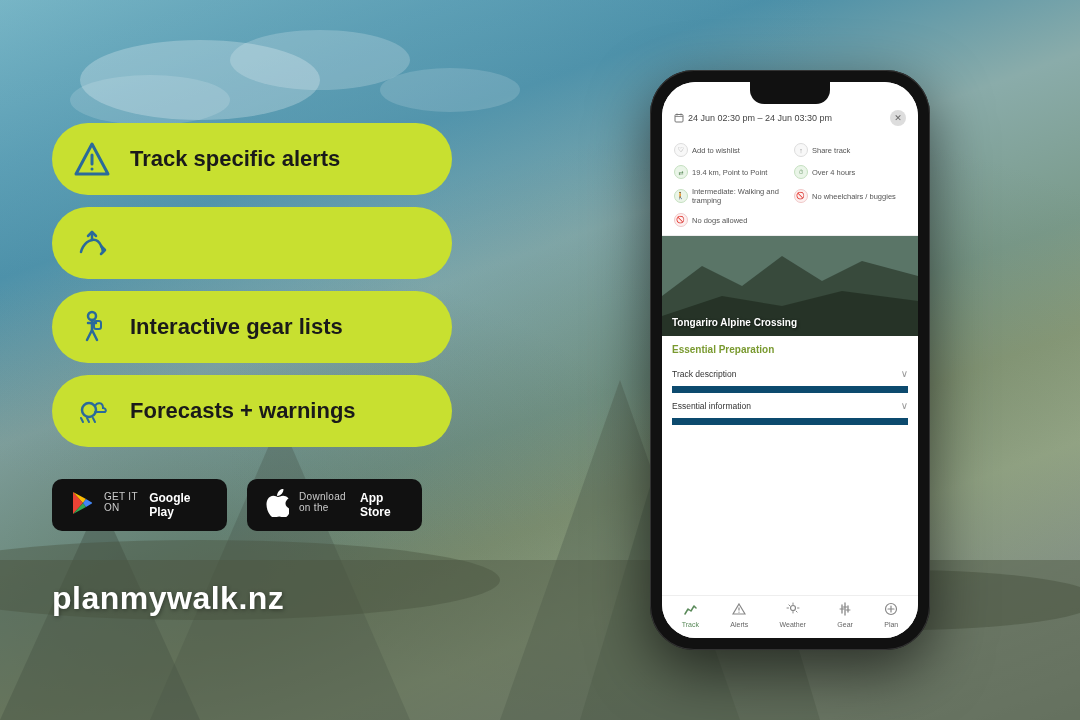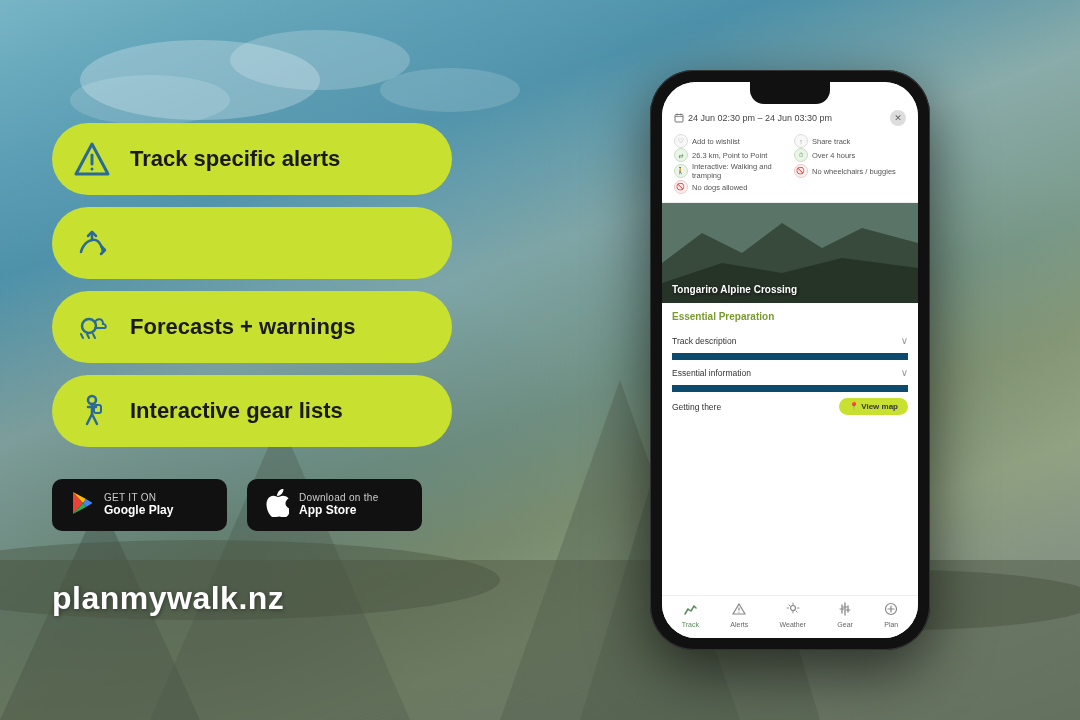--- a/index.html
+++ b/index.html
@@ -113,21 +113,21 @@
       width: 175px;
     }
 
     .store-btn-icon {
       font-size: 28px;
       line-height: 1;
     }
 
     .store-btn-text {
       display: flex;
-      flex-direction: column;
+      flex-direction: row;
     }
 
     .store-btn-small {
       font-size: 10px;
       font-weight: 400;
       color: #ccc;
       letter-spacing: 0.3px;
     }
 
     .store-btn-large {
@@ -219,22 +219,22 @@
       display: flex;
       align-items: center;
       justify-content: center;
       font-size: 9px;
       color: #666;
     }
 
     .info-grid {
       display: grid;
       grid-template-columns: 1fr 1fr;
-      gap: 0 8px;
-      margin-top: 8px;
+      gap: 8px 8px;
+      margin-top: 17px;
     }
 
     .info-item {
       display: flex;
       align-items: center;
       gap: 4px;
       font-size: 7.5px;
       color: #555;
     }
 
@@ -410,40 +410,40 @@
             <path d="M19,16 L19,8" stroke="#2a6a9a" stroke-width="2.5" stroke-linecap="round"></path>
             <path d="M15,12 L19,8 L23,12" stroke="#2a6a9a" stroke-width="2.5" stroke-linecap="round" stroke-linejoin="round" fill="none"></path>
             <path d="M28,22 L32,26 L28,30" stroke="#2a6a9a" stroke-width="2.5" stroke-linecap="round" stroke-linejoin="round" fill="none"></path>
           </svg>
         </div>
       </div>
 
       <div class="feature-item">
         <div class="feature-icon">
           <svg viewBox="0 0 38 38" fill="none">
+
+            <circle cx="19" cy="8" r="4" stroke="#2a6a9a" stroke-width="2.5" fill="none"></circle>
+            <path d="M19,12 L19,22 M15,15 L23,15" stroke="#2a6a9a" stroke-width="2.5" stroke-linecap="round"></path>
+            <path d="M19,22 L14,32 M19,22 L24,32" stroke="#2a6a9a" stroke-width="2.5" stroke-linecap="round"></path>
+
+            <rect x="21" y="13" width="7" height="8" rx="2" stroke="#2a6a9a" stroke-width="2" fill="none"></rect>
+          </svg>
+        </div>
+        <span class="feature-label">Interactive gear lists</span>
+      </div>
+
+      <div class="feature-item">
+        <div class="feature-icon">
+          <svg viewBox="0 0 38 38" fill="none">
             <circle cx="16" cy="18" r="7" stroke="#2a6a9a" stroke-width="2.5" fill="none"></circle>
             <path d="M22,14 C24,10 30,10 30,16 C32,16 34,18 32,20 L22,20" stroke="#2a6a9a" stroke-width="2" fill="none" stroke-linecap="round"></path>
             <path d="M8,26 L10,30 M14,26 L16,30 M20,26 L22,30" stroke="#2a6a9a" stroke-width="2" stroke-linecap="round"></path>
           </svg>
         </div>
         <span class="feature-label">Forecasts + warnings</span>
-      </div>
-
-      <div class="feature-item">
-        <div class="feature-icon">
-          <svg viewBox="0 0 38 38" fill="none">
-
-            <circle cx="19" cy="8" r="4" stroke="#2a6a9a" stroke-width="2.5" fill="none"></circle>
-            <path d="M19,12 L19,22 M15,15 L23,15" stroke="#2a6a9a" stroke-width="2.5" stroke-linecap="round"></path>
-            <path d="M19,22 L14,32 M19,22 L24,32" stroke="#2a6a9a" stroke-width="2.5" stroke-linecap="round"></path>
-
-            <rect x="21" y="13" width="7" height="8" rx="2" stroke="#2a6a9a" stroke-width="2" fill="none"></rect>
-          </svg>
-        </div>
-        <span class="feature-label">Interactive gear lists</span>
       </div>
     </div>
 
     <div class="store-buttons">
 
       <a class="store-btn" href="#">
         <div class="store-btn-icon">
           <svg width="24" height="24" viewBox="0 0 24 24">
             <path d="M3,1 L13,12 L3,23 L3,1 Z" fill="#ea4335"></path>
             <path d="M3,1 L16,8 L13,12 L3,1 Z" fill="#fbbc04"></path>
@@ -496,29 +496,29 @@
             <div class="info-item">
               <div class="info-icon" style="background:#f8f8f8;border:1px solid #ddd;color:#888;">♡</div>
               <span>Add to wishlist</span>
             </div>
             <div class="info-item">
               <div class="info-icon" style="background:#f8f8f8;border:1px solid #ddd;color:#888;">↑</div>
               <span>Share track</span>
             </div>
             <div class="info-item">
               <div class="info-icon" style="background:#eaf5e8;border:1px solid #c5e0c0;color:#5a8a5a;font-size:6px;">⇄</div>
-              <span>26.3 km, Point to Point</span>
+              <span>19.4 km, Point to Point</span>
             </div>
             <div class="info-item">
               <div class="info-icon" style="background:#eaf5e8;border:1px solid #c5e0c0;color:#5a8a5a;font-size:6px;">⏱</div>
               <span>Over 4 hours</span>
             </div>
             <div class="info-item">
               <div class="info-icon" style="background:#eaf5e8;border:1px solid #c5e0c0;color:#5a8a5a;font-size:7px;">🚶</div>
-              <span>Interactive: Walking and tramping</span>
+              <span>Intermediate: Walking and tramping</span>
             </div>
             <div class="info-item">
               <div class="info-icon" style="background:#fdf0f0;border:1px solid #f0c8c8;color:#c84848;font-size:7px;">🚫</div>
               <span>No wheelchairs / buggies</span>
             </div>
             <div class="info-item">
               <div class="info-icon" style="background:#fdf0f0;border:1px solid #f0c8c8;color:#c84848;font-size:7px;">🚫</div>
               <span>No dogs allowed</span>
             </div>
           </div>
@@ -541,26 +541,20 @@
           <div class="accordion-item">
             <span class="accordion-label">Track description</span>
             <span class="chevron">∨</span>
           </div>
 
           <div class="accordion-item">
             <span class="accordion-label">Essential information</span>
             <span class="chevron">∨</span>
           </div>
 
-          <div class="getting-there-row">
-            <span class="accordion-label">Getting there</span>
-            <div class="view-map-btn">
-              <span>📍 View map</span>
-            </div>
-          </div>
         </div>
 
         <div class="bottom-nav">
           <div class="nav-item active">
             <span class="nav-icon">
               <svg width="14" height="14" viewBox="0 0 14 14" fill="none">
                 <path d="M2,12 L5,7 L8,9 L11,4 L13,6" stroke="#5a8a5a" stroke-width="1.5" stroke-linecap="round" stroke-linejoin="round" fill="none"></path>
               </svg>
             </span>
             <span>Track</span>

